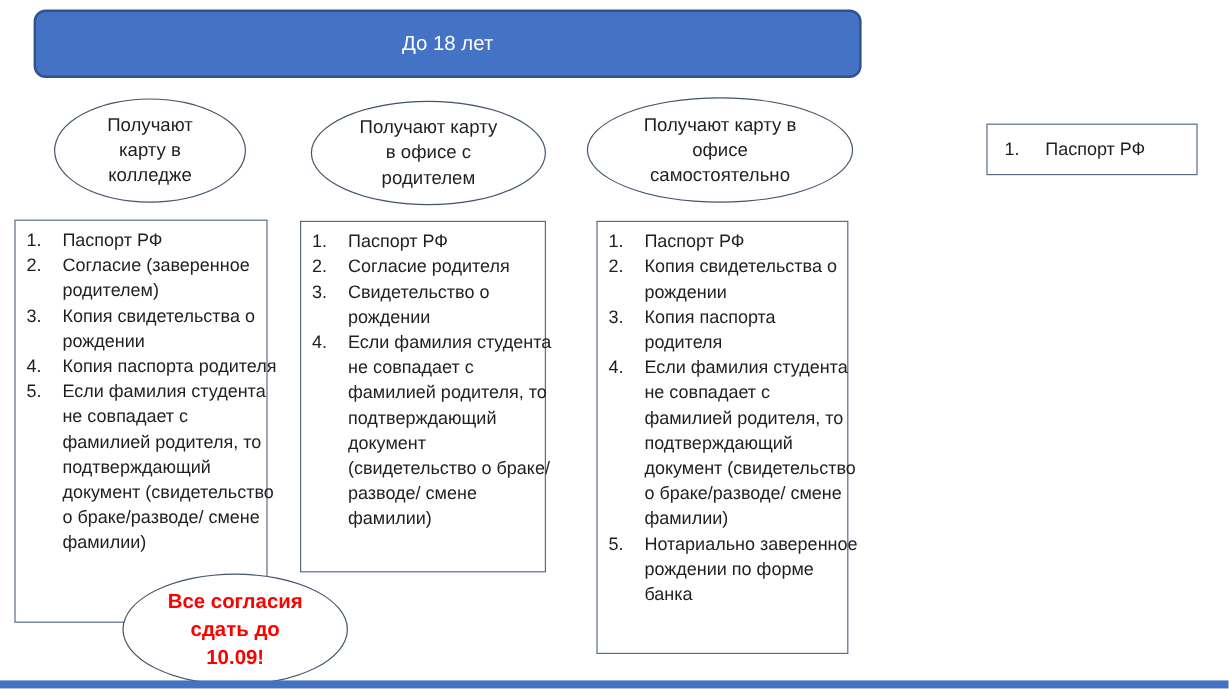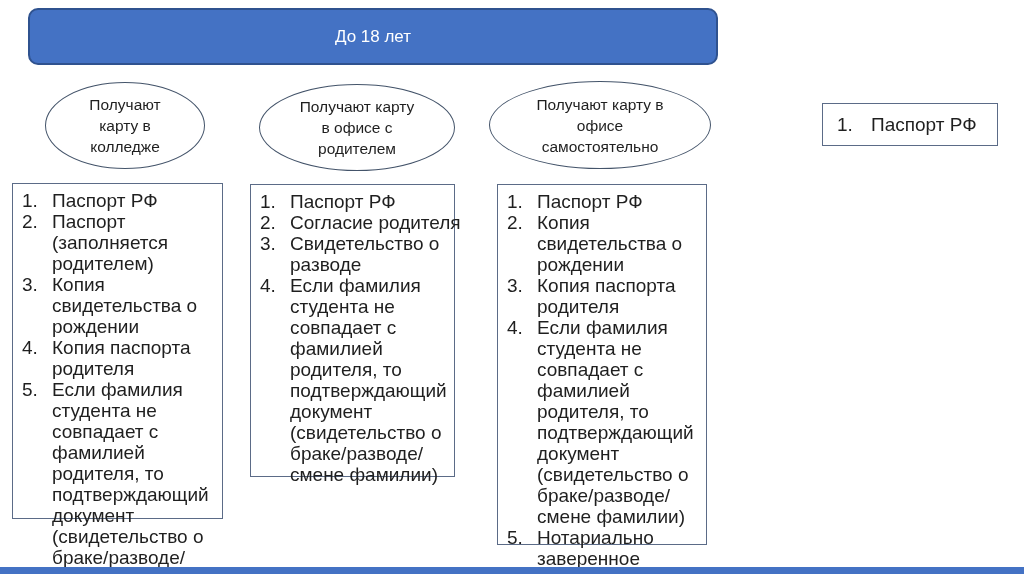--- a/index.html
+++ b/index.html
@@ -30,21 +30,21 @@
   
   .reqbox{
     position:absolute;background:#fff;border:1px solid #5B6B87;box-sizing:border-box;
   }
   .reqbox-1{left:12px;top:183px;width:211px;height:336px;}
   .reqbox-2{left:250px;top:184px;width:205px;height:293px;}
   .reqbox-3{left:497px;top:184px;width:210px;height:361px;}
   .reqbox-over18{left:822px;top:103px;width:176px;height:43px;display:flex;align-items:center;}
   ol.numbered{
     list-style:none;margin:0;padding:6px 5px 6px 9px;counter-reset:n;
-    font-size:19px;line-height:21px;width:100%;
+    font-size:15px;line-height:21px;width:100%;
   }
   ol.numbered li{
     counter-increment:n;display:grid;grid-template-columns:30px 1fr;align-items:start;
   }
   ol.numbered li::before{content:counter(n) ".";}
   .reqbox-over18 ol.numbered{padding:2px 4px 2px 14px;}
   .reqbox-over18 ol.numbered li{grid-template-columns:34px 1fr;}
   
   .alert-ellipse{
     position:absolute;left:102px;top:478px;width:188px;height:93px;
@@ -81,42 +81,49 @@
 
   <div class="reqbox reqbox-over18">
     <ol class="numbered">
       <li>Паспорт РФ</li>
     </ol>
   </div>
 
   <div class="reqbox reqbox-1">
     <ol class="numbered">
       <li>Паспорт РФ</li>
-      <li>Паспорт (заполняется родителем)</li>
+      <li>Согласие (заверенное родителем)</li>
       <li>Копия свидетельства о рождении</li>
       <li>Копия паспорта родителя</li>
       <li>Если фамилия студента не совпадает с фамилией родителя, то подтверждающий документ (свидетельство о браке/разводе/ смене фамилии)</li>
     </ol>
   </div>
 
   <div class="reqbox reqbox-2">
     <ol class="numbered">
       <li>Паспорт РФ</li>
       <li>Согласие родителя</li>
-      <li>Свидетельство о разводе</li>
+      <li>Свидетельство о рождении</li>
       <li>Если фамилия студента не совпадает с фамилией родителя, то подтверждающий документ (свидетельство о браке/разводе/ смене фамилии)</li>
     </ol>
   </div>
 
   <div class="reqbox reqbox-3">
     <ol class="numbered">
       <li>Паспорт РФ</li>
       <li>Копия свидетельства о рождении</li>
       <li>Копия паспорта родителя</li>
       <li>Если фамилия студента не совпадает с фамилией родителя, то подтверждающий документ (свидетельство о браке/разводе/ смене фамилии)</li>
       <li>Нотариально заверенное рождении по форме банка</li>
     </ol>
   </div>
 
+  <div class="alert-ellipse">
+    <div class="atxt">
+      <span>Все согласия</span>
+      <span>сдать до</span>
+      <span>10.09!</span>
+    </div>
+  </div>
 
   <div class="bottom-bar"></div>
 
 </div>
 
 </body></html>

